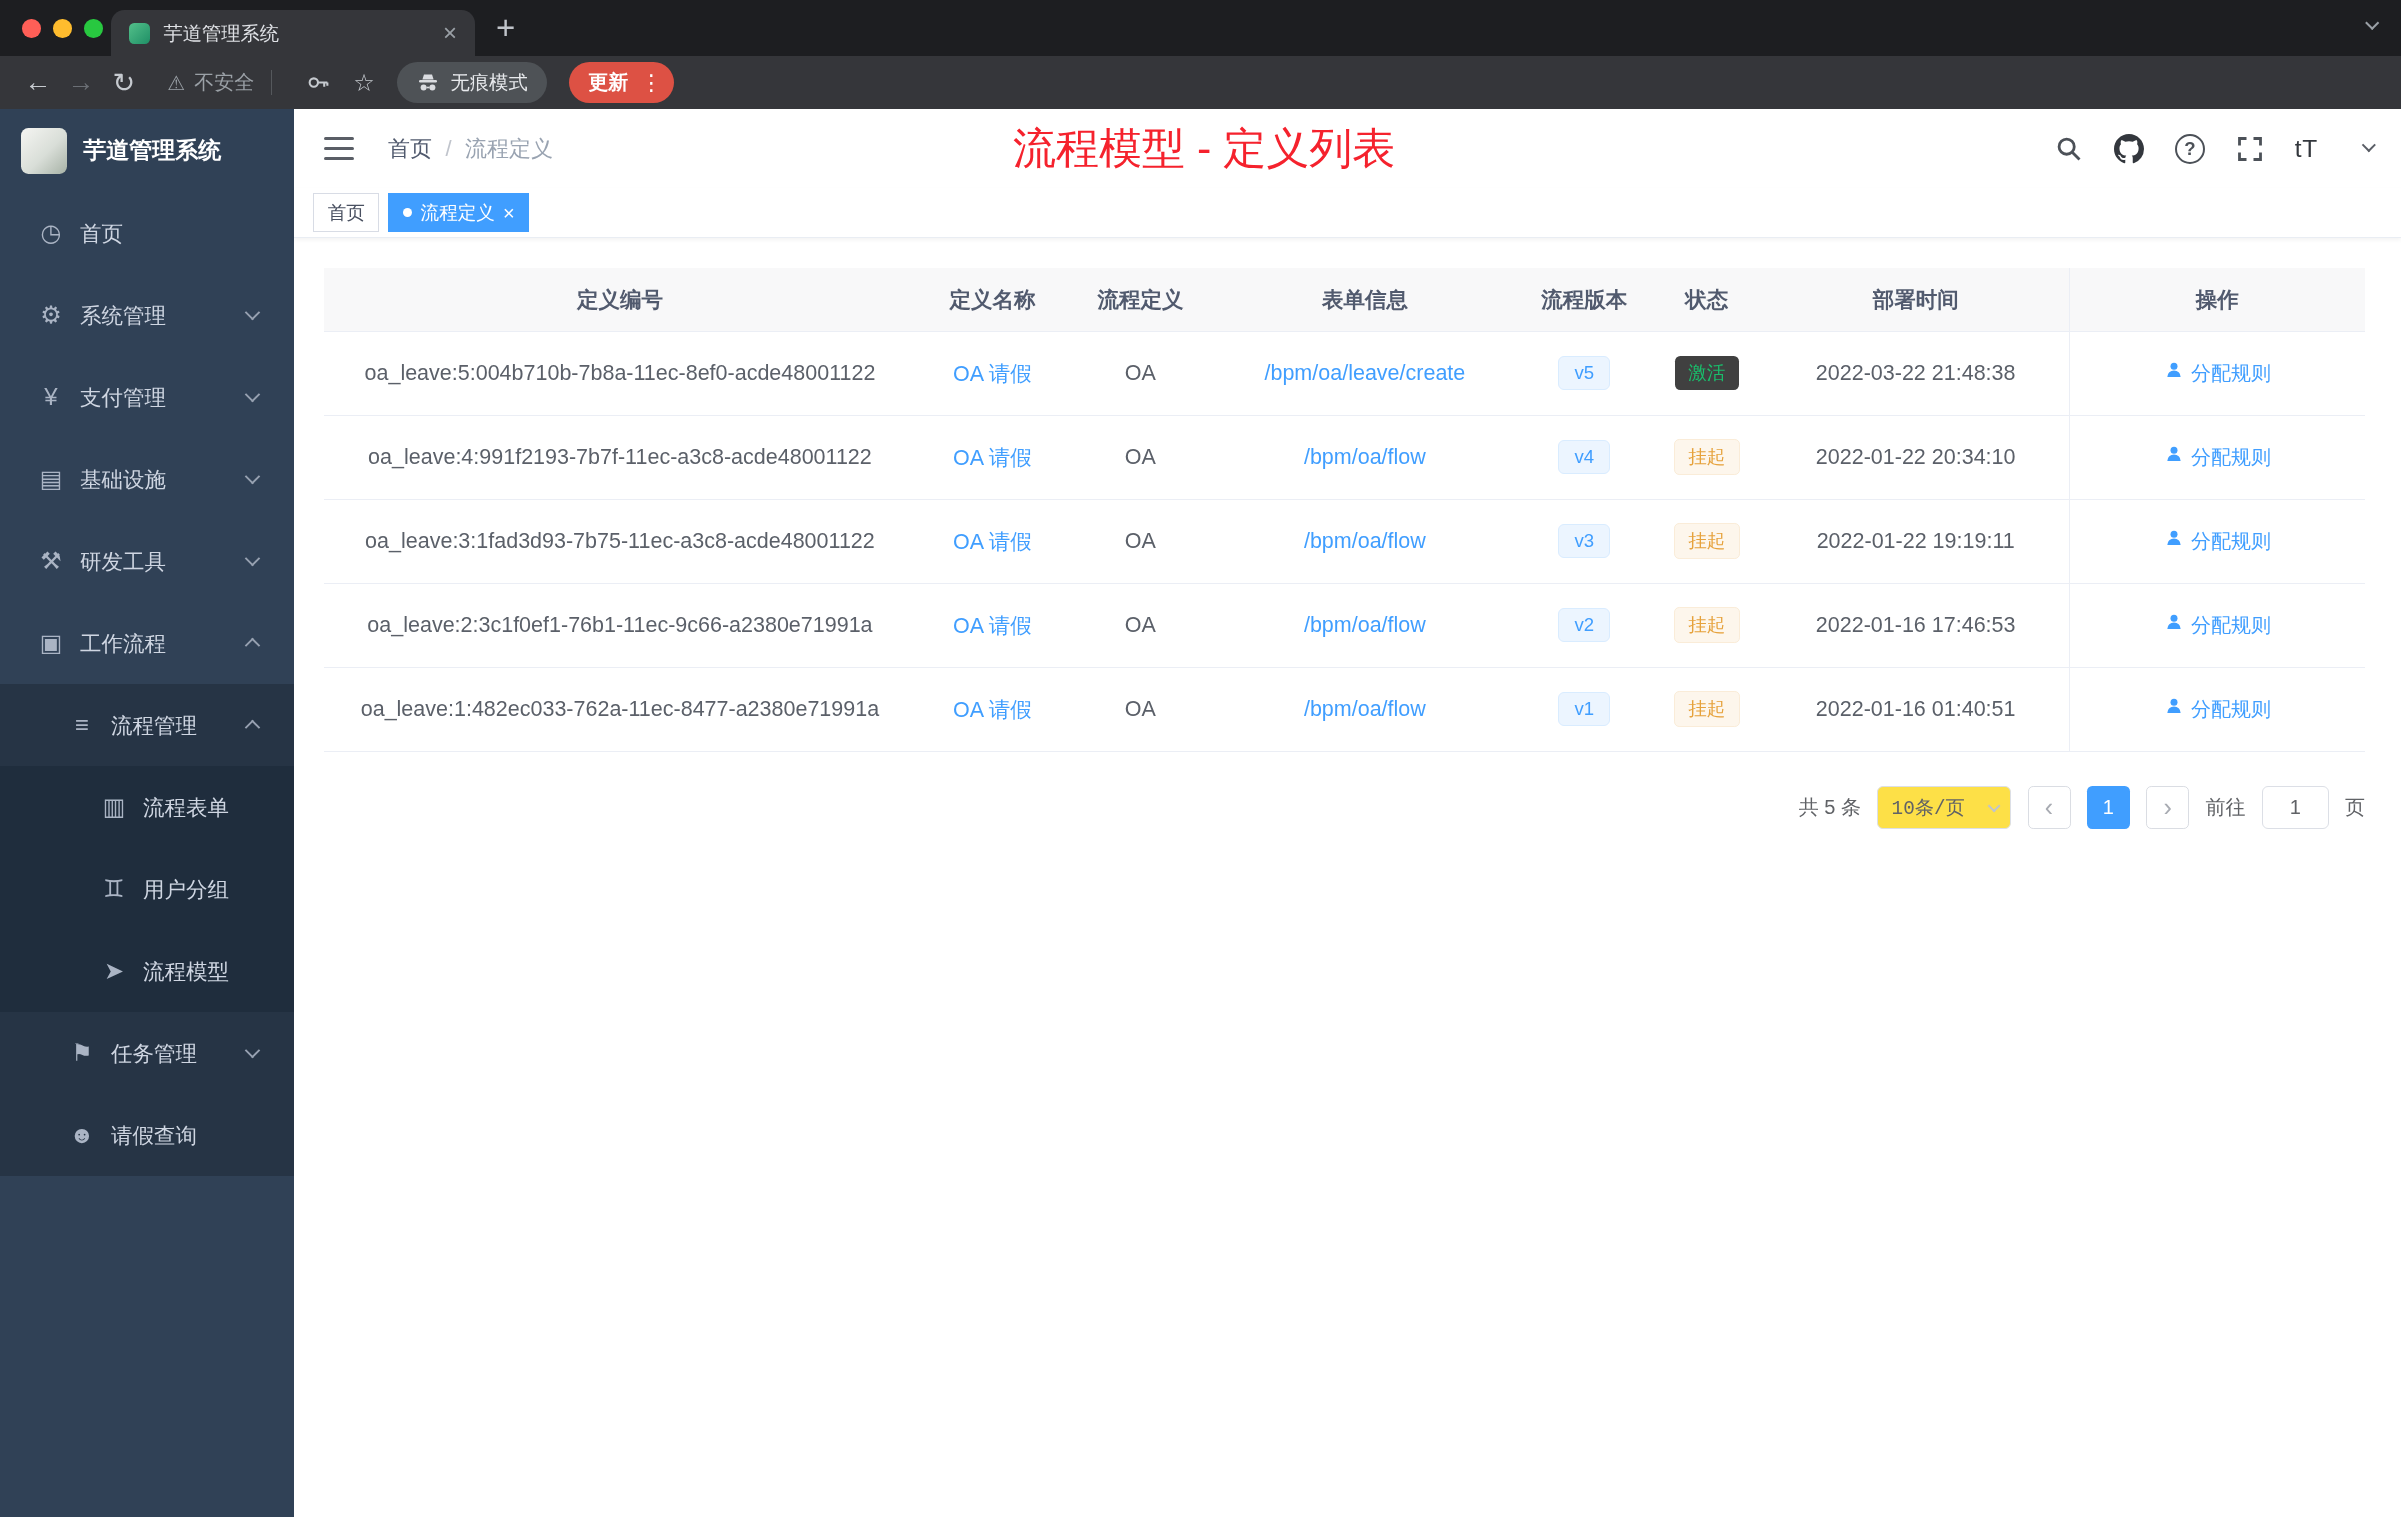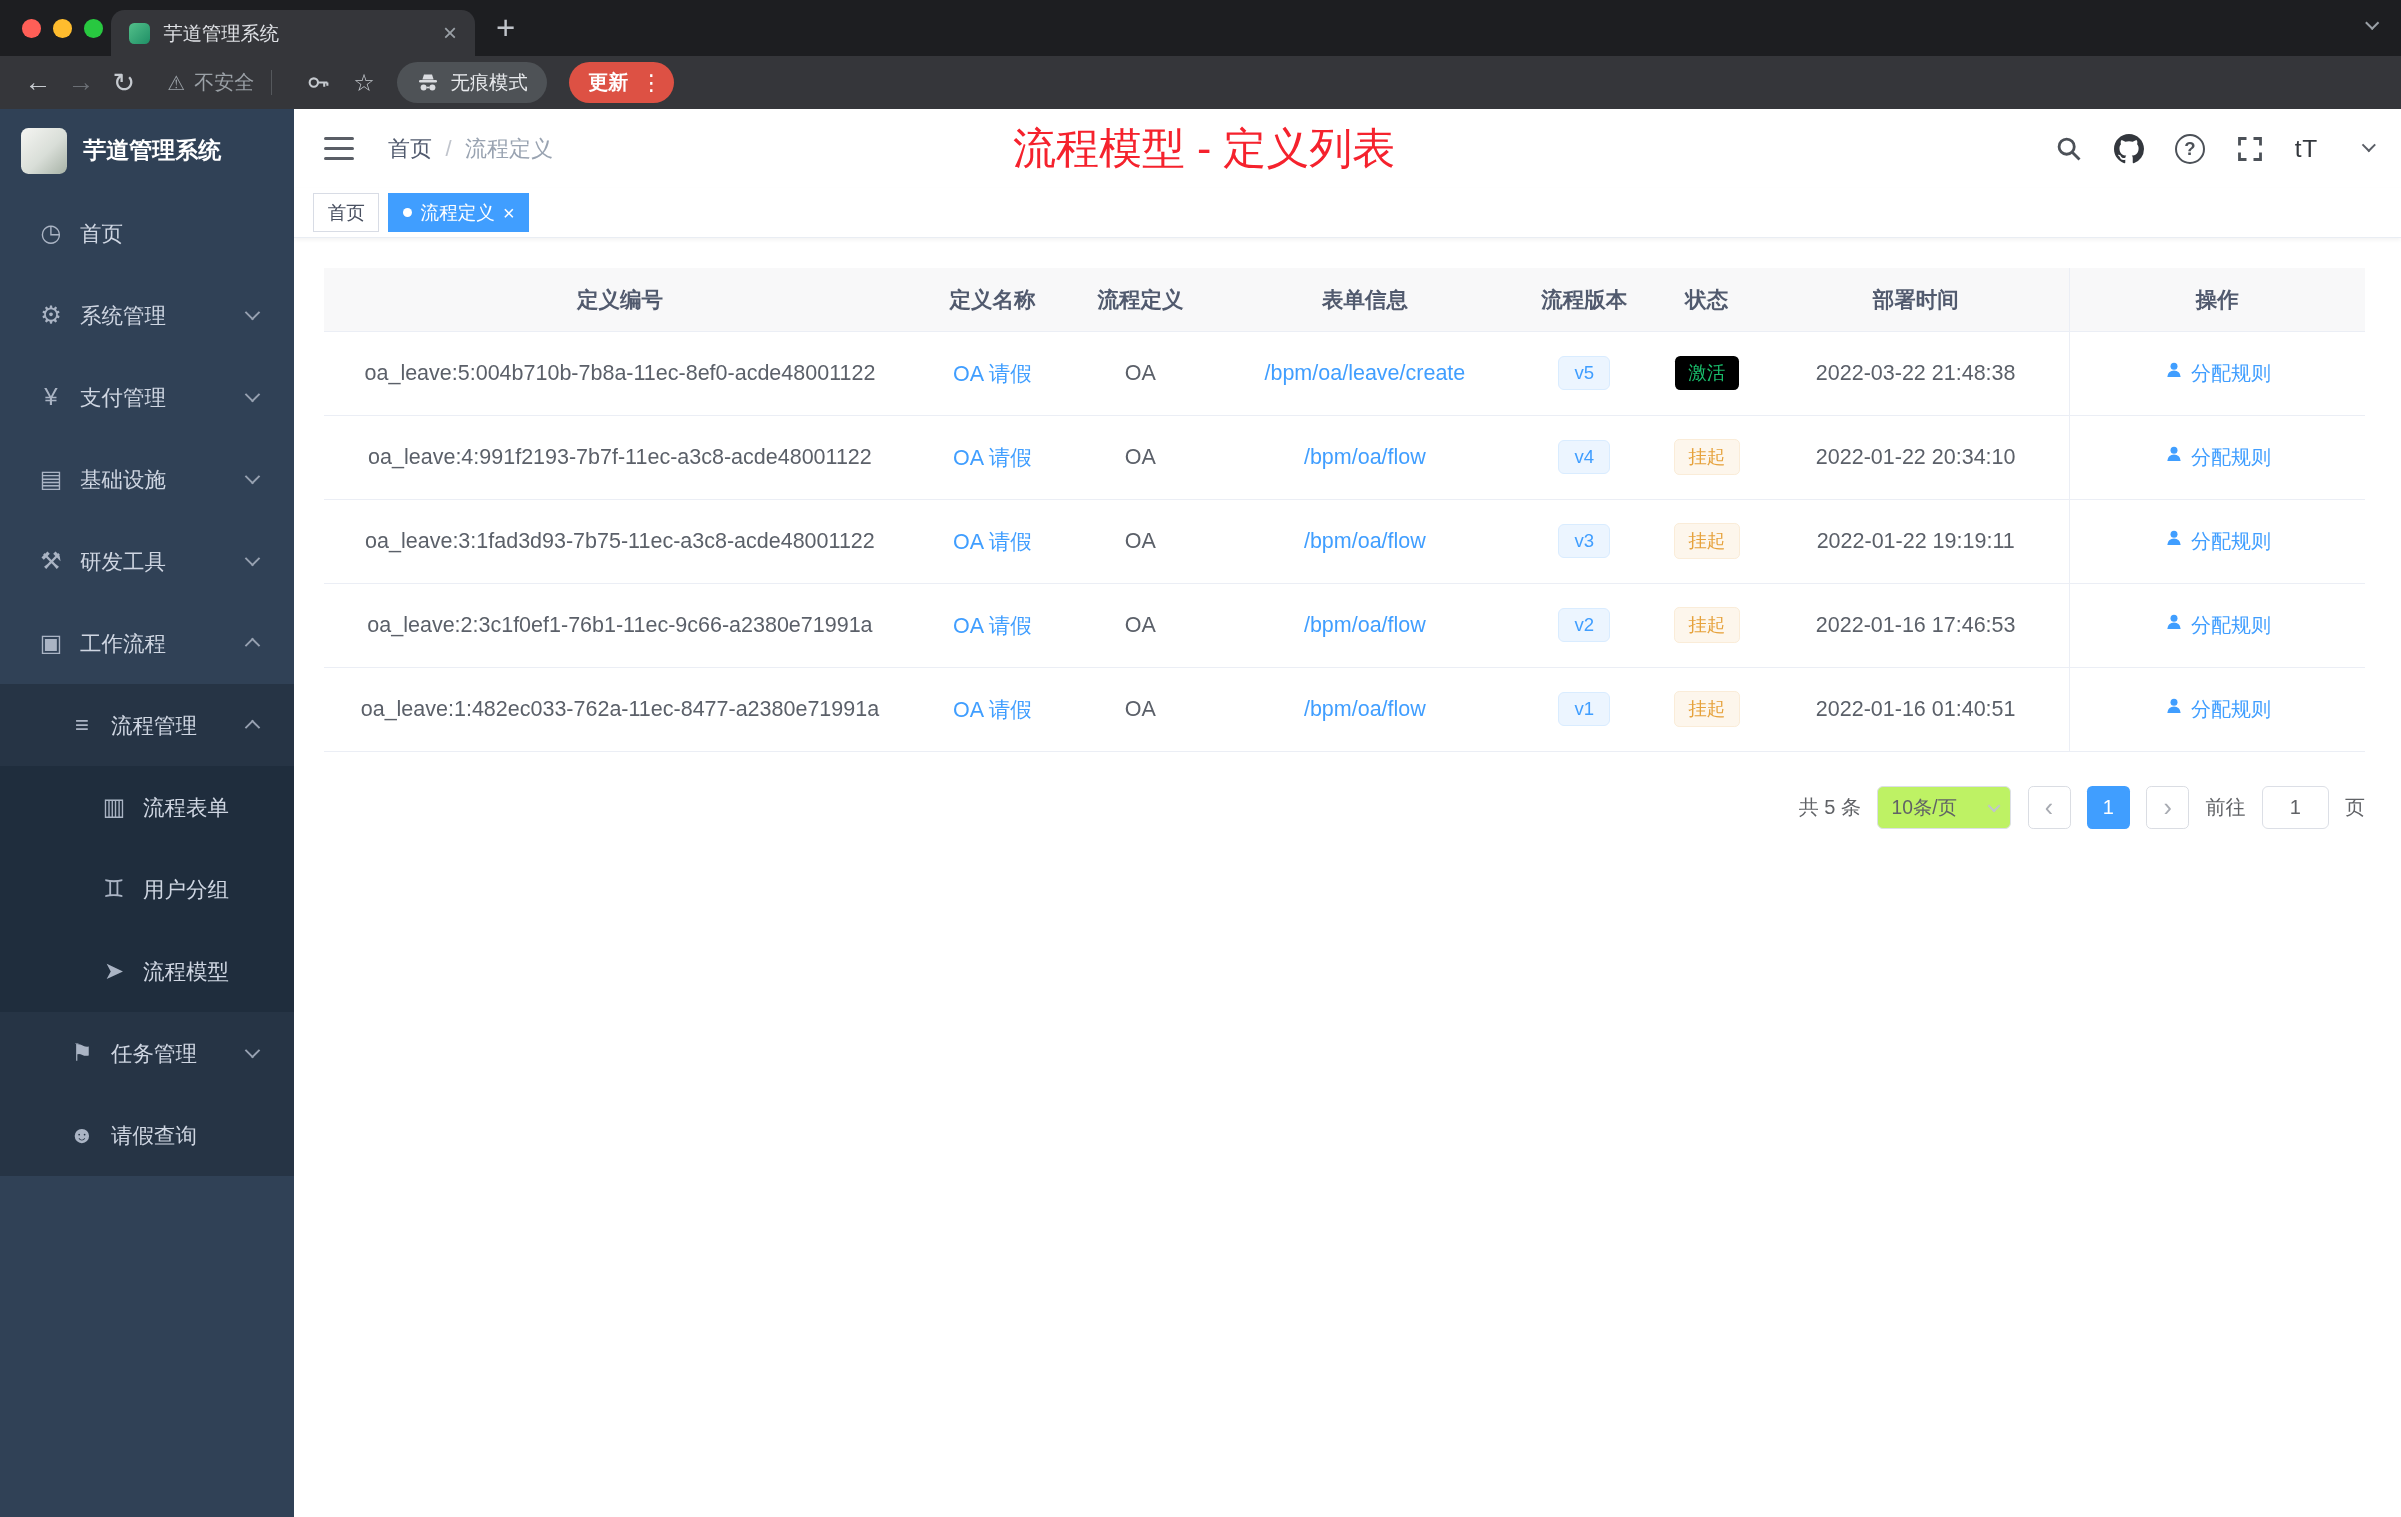--- a/index.html
+++ b/index.html
@@ -95,29 +95,29 @@
   table.def-table { width: 100%; table-layout: fixed; border-collapse: collapse; }
   .def-table th { background: #f8f8f9; height: 63px; font-size: 21.5px; color: #515a6e; font-weight: bold;
     text-align: center; border-bottom: 0.7px solid #ebeef5; }
   .def-table td { height: 84px; font-size: 21.5px; color: #5b6069; text-align: center;
     border-bottom: 0.7px solid #ebeef5; white-space: nowrap; overflow: hidden; }
   .fixed-col { border-left: 0.7px solid #ebeef5; }
   .link { color: #409eff; text-decoration: none; cursor: pointer; }
   .vtag { display: inline-block; background: #ecf5ff; border: 0.7px solid #d9ecff; color: #409eff;
     font-size: 18.6px; padding: 6px 15px; border-radius: 6px; line-height: 1.1; }
   .stag { display: inline-block; font-size: 18.6px; padding: 6.7px 13.4px; border-radius: 5.2px; line-height: 1.1; }
-  .stag.green { background: #000000; color: #19be6b; }
+  .stag.green { background: #404040; color: #19be6b; }
   .stag.yellow { background: #fdf6ec; color: #e6a23c; border: 0.7px solid #faecd8; }
   .action-link { color: #409eff; font-size: 20px; display: inline-flex; gap: 7.4px; cursor: pointer; text-decoration: none; }
 
   
   .pagination { display: flex; align-items: center; justify-content: flex-end; gap: 16.3px;
     margin-top: 34px; font-size: 20px; color: #606266; }
-  .page-size { width: 134px; height: 43px; border: 0.7px solid #dcdfe6; border-radius: 6px; background: #bef264;
-    display: flex; align-items: center; justify-content: space-between; padding: 0 13.4px; font-size: 19.3px; cursor: pointer; }
+  .page-size { width: 134px; height: 43px; border: 0.7px solid #dcdfe6; border-radius: 6px; background: #fde047;
+    display: flex; align-items: center; justify-content: space-between; padding: 0 13.4px; font-size: 19.3px; cursor: pointer; font-family: Liberation Mono, monospace; }
   .ps-caret { width: 9px; height: 9px; border-right: 2.2px solid #c0c4cc; border-bottom: 2.2px solid #c0c4cc;
     transform: rotate(45deg) translateY(-2.2px); }
   .page-btn { width: 43px; height: 43px; border: 0.7px solid #dadde3; border-radius: 5.2px; background: #fff;
     display: flex; align-items: center; justify-content: center; color: #a8abb2; font-size: 25px; cursor: pointer; }
   .page-cur { width: 43px; height: 43px; border-radius: 5.2px; background: #409eff; color: #fff;
     display: flex; align-items: center; justify-content: center; font-size: 20px; }
   .goto-input { width: 67px; height: 43px; border: 0.7px solid #dcdfe6; border-radius: 6px; text-align: center;
     font-size: 20px; color: #606266; outline: none; font-family: inherit; }
 
   svg { display: block; }

